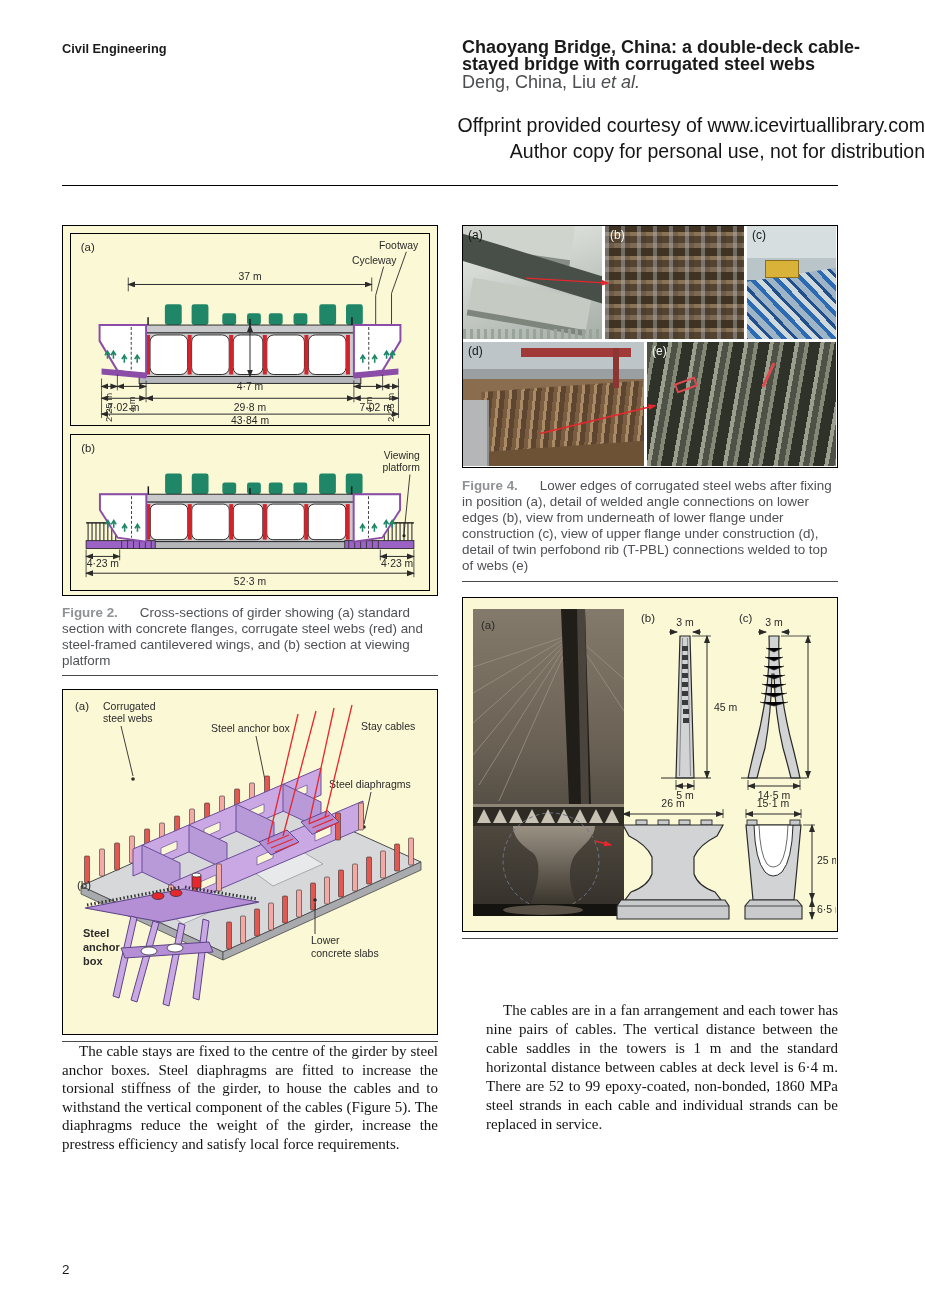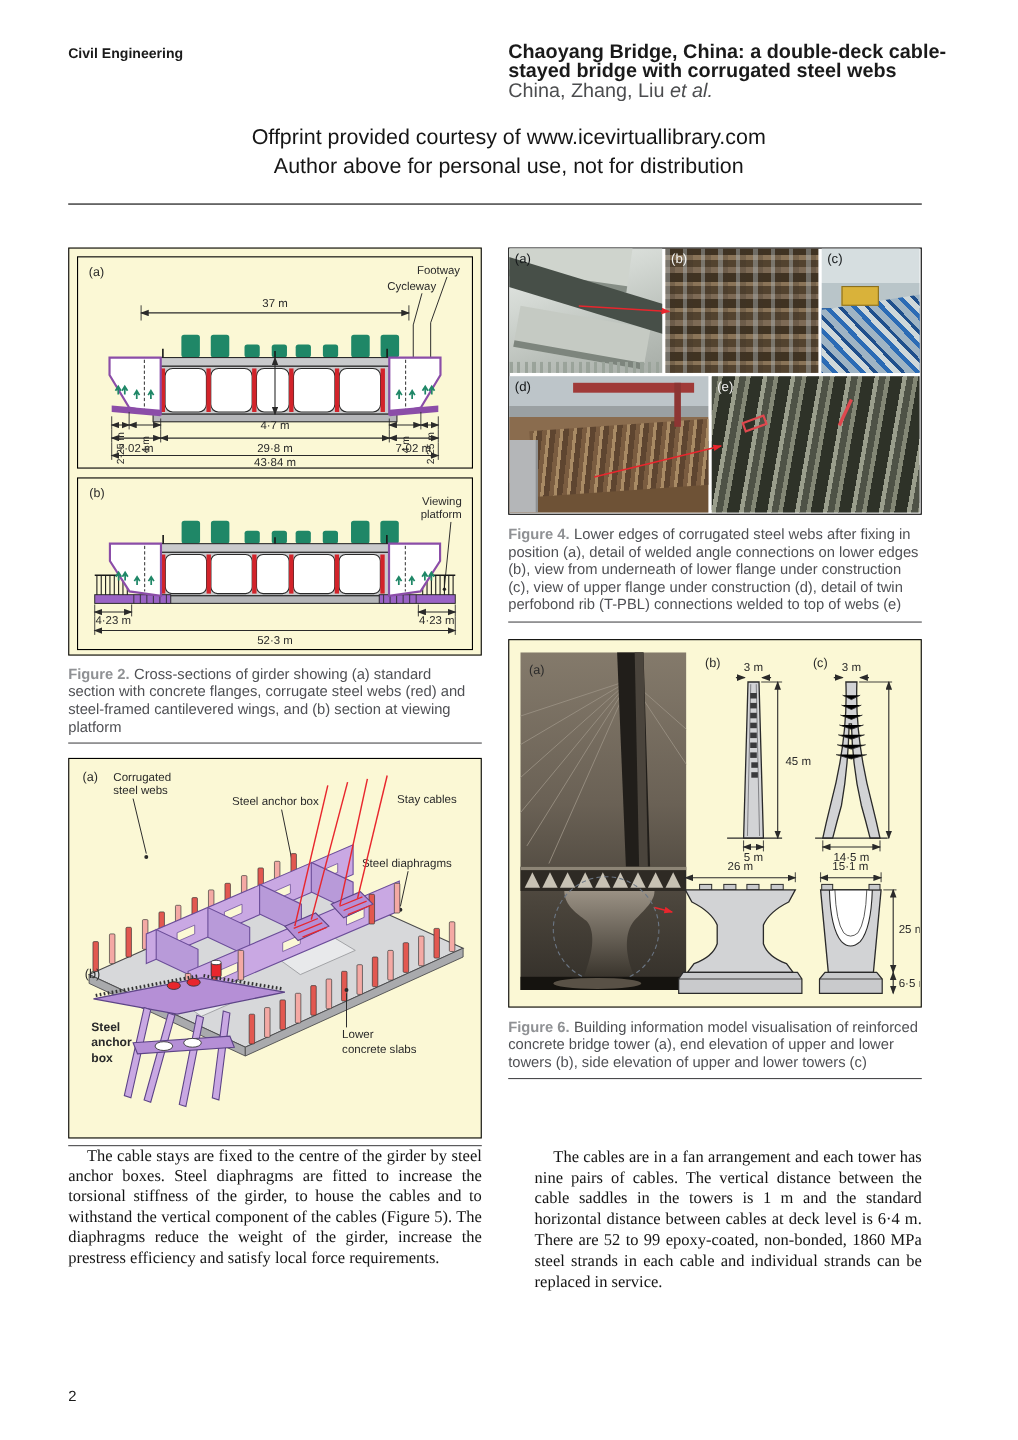--- a/index.html
+++ b/index.html
@@ -5,35 +5,35 @@
   * { margin:0; padding:0; box-sizing:border-box; }
   body { background:#ffffff; }
   .page { position:relative; width:925px; height:1309px; background:#fff;
           font-family:"Liberation Sans", sans-serif; color:#1a1a1a; overflow:hidden; }
 
   
   .journal { position:absolute; left:62px; top:41px; font-size:12.8px; font-weight:bold; }
   .titleblock { position:absolute; left:462px; top:39px; font-size:18px; font-weight:bold; line-height:16.5px; }
   .authors { font-weight:normal; color:#4c4d4f; margin-top:2px; }
   .authors i { }
-  .offprint { position:absolute; left:0; top:112px; width:925px; text-align:center;
+  .offprint { position:absolute; left:0; top:112px; width:925px; text-align:right;
               font-size:19.5px; line-height:26px; color:#151515; font-weight:normal; }
   .headrule { position:absolute; left:62px; top:185px; width:776px; height:1.4px; background:#000; }
 
   
   .col { position:absolute; top:225px; width:376px; }
   .col-left { left:62px; }
   .col-right { left:462px; }
 
   .figbox { border:1.4px solid #000; background:#FBF8D5; position:relative; }
   .panel { position:absolute; border:1.2px solid #000; background:#FBF8D5; }
   svg text { font-family:"Liberation Sans", sans-serif; fill:#2a2a2a; }
 
   .caption { margin-top:9px; font-size:13.4px; line-height:16px; color:#4f5054; }
-  .cap-label { color:#8F9194; font-weight:bold; margin-right:4px; }
+  .cap-label { color:#8F9194; font-weight:bold; margin-right:22px; }
   .caprule { height:1px; background:#4a4a4c; margin-top:6px; }
 
   .bodytext { font-family:"Liberation Serif", serif; font-size:15px; color:#141414;
               text-align:justify; }
   .bodytext p { text-indent:17px; }
   .col-left .bodytext { line-height:18.5px; }
   .col-right .bodytext { margin-top:62px; line-height:19px;margin-left:24px; }
 
   .pagenum { position:absolute; left:62px; top:1262px; font-size:13.5px; }
 
@@ -77,25 +77,25 @@
 </style>
 </head>
 <body>
 
 <div class="page">
 
   <div class="journal">Civil Engineering</div>
   <div class="titleblock">
     <div>Chaoyang Bridge, China: a double-deck cable-</div>
     <div>stayed bridge with corrugated steel webs</div>
-    <div class="authors"><span>China, Zhang, Liu </span><i>et al.</i></div>
+    <div class="authors"><span>Deng, China, Liu </span><i>et al.</i></div>
   </div>
   <div class="offprint">
     <div>Offprint provided courtesy of www.icevirtuallibrary.com</div>
-    <div>Author above for personal use, not for distribution</div>
+    <div>Author copy for personal use, not for distribution</div>
   </div>
   <div class="headrule"></div>
 
   <div class="col col-left">
 
     <div class="figbox" style="height:371px;">
 
       <svg class="panel" style="left:7px; top:7px; width:360px; height:193px;" viewBox="0 0 360 193">
         <defs>
           <marker id="m3e" markerWidth="9" markerHeight="8" refX="7" refY="3" orient="auto" markerUnits="userSpaceOnUse">
@@ -659,23 +659,20 @@
         <line x1="340" y1="227" x2="352" y2="227" stroke="#2a2a2a" stroke-width="0.8"></line>
         <line x1="349" y1="227" x2="349" y2="302" stroke="#2a2a2a" stroke-width="1" marker-start="url(#m6s)" marker-end="url(#m6e)"></line>
         <text x="354" y="266" font-size="10.5">25 m</text>
         <line x1="349" y1="302" x2="349" y2="321" stroke="#2a2a2a" stroke-width="1" marker-start="url(#m6s)" marker-end="url(#m6e)"></line>
         <text x="354" y="315" font-size="10.5">6·5 m</text>
 
         <line x1="132" y1="243" x2="148" y2="247" stroke="#E8262D" stroke-width="1.4" marker-end="url(#m6r)"></line>
       </svg>
     </div>
 
-    <div class="caption" style="margin-top:10px;">
-      <span class="cap-label">Figure 6.</span><span>Building information model visualisation of reinforced concrete bridge tower (a), end elevation of upper and lower towers (b), side elevation of upper and lower towers (c)</span>
-    </div>
     <div class="caprule"></div>
 
     <div class="bodytext">
       <p>The cables are in a fan arrangement and each tower has nine pairs of cables. The vertical distance between the cable saddles in the towers is 1 m and the standard horizontal distance between cables at deck level is 6·4 m. There are 52 to 99 epoxy-coated, non-bonded, 1860 MPa steel strands in each cable and individual strands can be replaced in service.</p>
     </div>
   </div>
 
   <div class="pagenum">2</div>
 </div>
 

